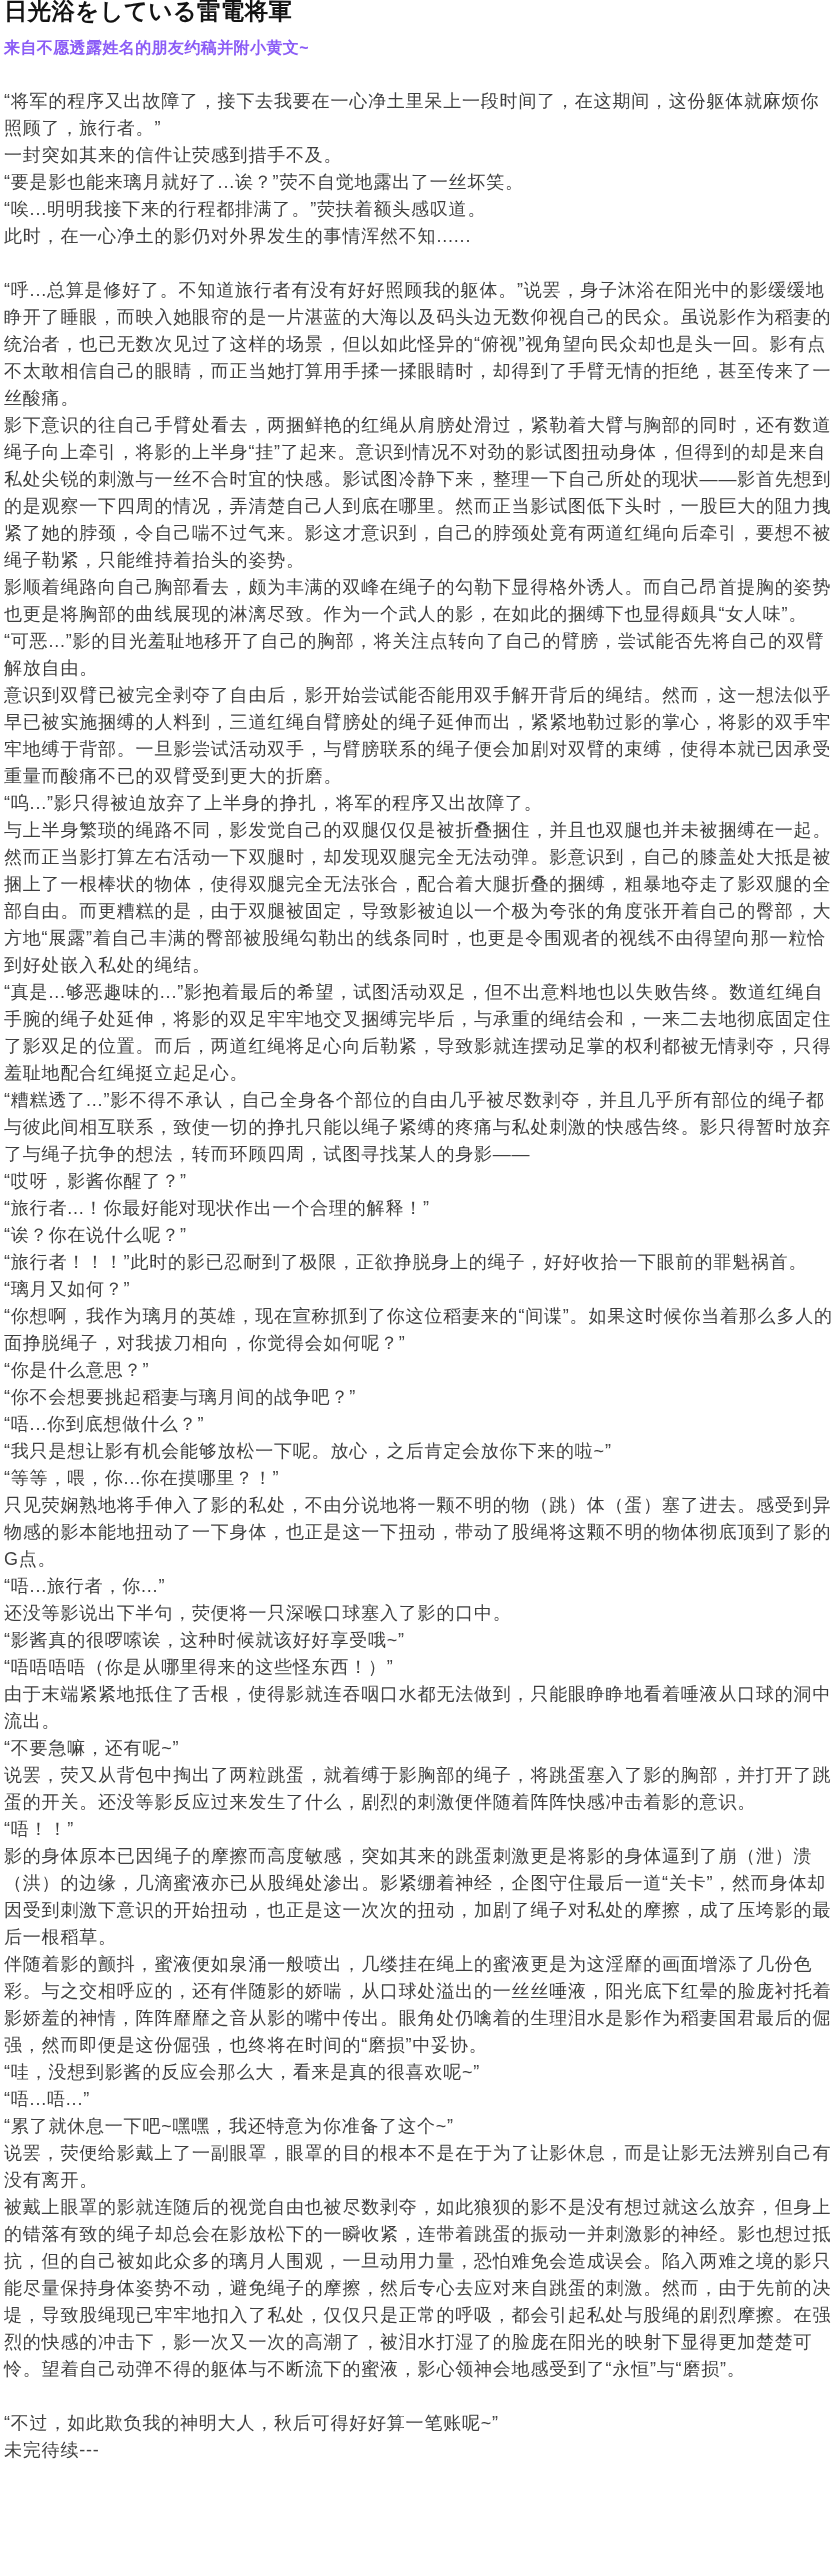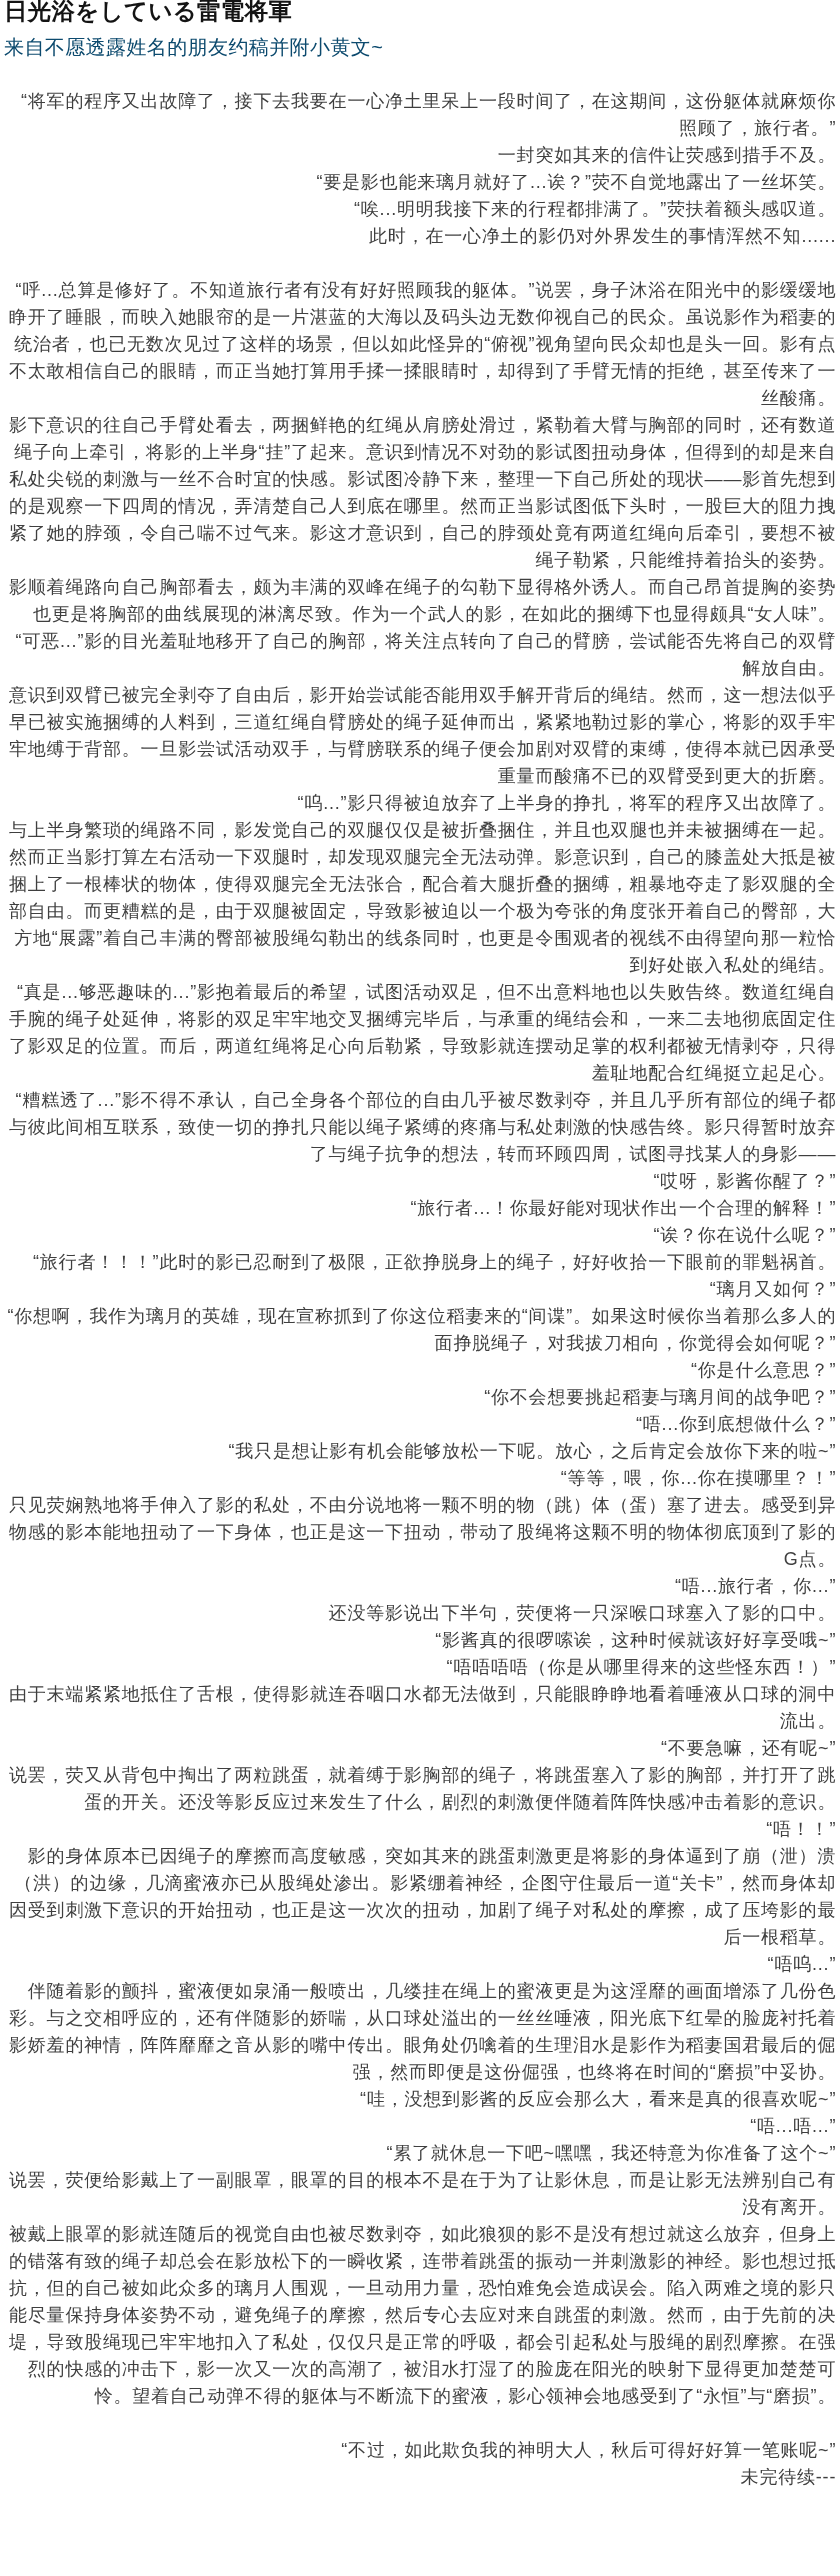--- a/index.html
+++ b/index.html
@@ -20,38 +20,38 @@
   .doc h1 {
     margin: -3.2px 0 0 0;
     font-size: 23.4px;
     line-height: 1.2;
     font-weight: bold;
     color: #141414;
     letter-spacing: 0.4px;
   }
   .subtitle {
     margin: 12px 0 0 0;
-    font-size: 20px;
+    font-size: 16px;
     line-height: 21px;
-    color: #0c4a6e;
+    color: #8b5cf6;
     letter-spacing: 0.4px;
+    font-weight: bold;
   }
   .body-text {
     margin-top: 30px;
     font-size: 18px;
     line-height: 27px;
     color: #3f3f3f;
     letter-spacing: 0.8px;
     text-align: left;
     word-break: break-all;
   }
   .body-text p {
     margin: 0;
     padding: 0;
-    text-align: right;
   }
   .body-text p.blank {
     height: 27px;
   }
 </style>
 </head>
 <body>
 
 <main class="doc">
   <h1>日光浴をしている雷電将軍</h1>
@@ -86,21 +86,20 @@
       <p>只见荧娴熟地将手伸入了影的私处，不由分说地将一颗不明的物（跳）体（蛋）塞了进去。感受到异物感的影本能地扭动了一下身体，也正是这一下扭动，带动了股绳将这颗不明的物体彻底顶到了影的G点。</p>
       <p>“唔...旅行者，你...”</p>
       <p>还没等影说出下半句，荧便将一只深喉口球塞入了影的口中。</p>
       <p>“影酱真的很啰嗦诶，这种时候就该好好享受哦~”</p>
       <p>“唔唔唔唔（你是从哪里得来的这些怪东西！）”</p>
       <p>由于末端紧紧地抵住了舌根，使得影就连吞咽口水都无法做到，只能眼睁睁地看着唾液从口球的洞中流出。</p>
       <p>“不要急嘛，还有呢~”</p>
       <p>说罢，荧又从背包中掏出了两粒跳蛋，就着缚于影胸部的绳子，将跳蛋塞入了影的胸部，并打开了跳蛋的开关。还没等影反应过来发生了什么，剧烈的刺激便伴随着阵阵快感冲击着影的意识。</p>
       <p>“唔！！”</p>
       <p>影的身体原本已因绳子的摩擦而高度敏感，突如其来的跳蛋刺激更是将影的身体逼到了崩（泄）溃（洪）的边缘，几滴蜜液亦已从股绳处渗出。影紧绷着神经，企图守住最后一道“关卡”，然而身体却因受到刺激下意识的开始扭动，也正是这一次次的扭动，加剧了绳子对私处的摩擦，成了压垮影的最后一根稻草。</p>
-      <p>“唔呜...”</p>
       <p>伴随着影的颤抖，蜜液便如泉涌一般喷出，几缕挂在绳上的蜜液更是为这淫靡的画面增添了几份色彩。与之交相呼应的，还有伴随影的娇喘，从口球处溢出的一丝丝唾液，阳光底下红晕的脸庞衬托着影娇羞的神情，阵阵靡靡之音从影的嘴中传出。眼角处仍噙着的生理泪水是影作为稻妻国君最后的倔强，然而即便是这份倔强，也终将在时间的“磨损”中妥协。</p>
       <p>“哇，没想到影酱的反应会那么大，看来是真的很喜欢呢~”</p>
       <p>“唔...唔...”</p>
       <p>“累了就休息一下吧~嘿嘿，我还特意为你准备了这个~”</p>
       <p>说罢，荧便给影戴上了一副眼罩，眼罩的目的根本不是在于为了让影休息，而是让影无法辨别自己有没有离开。</p>
       <p>被戴上眼罩的影就连随后的视觉自由也被尽数剥夺，如此狼狈的影不是没有想过就这么放弃，但身上的错落有致的绳子却总会在影放松下的一瞬收紧，连带着跳蛋的振动一并刺激影的神经。影也想过抵抗，但的自己被如此众多的璃月人围观，一旦动用力量，恐怕难免会造成误会。陷入两难之境的影只能尽量保持身体姿势不动，避免绳子的摩擦，然后专心去应对来自跳蛋的刺激。然而，由于先前的决堤，导致股绳现已牢牢地扣入了私处，仅仅只是正常的呼吸，都会引起私处与股绳的剧烈摩擦。在强烈的快感的冲击下，影一次又一次的高潮了，被泪水打湿了的脸庞在阳光的映射下显得更加楚楚可怜。望着自己动弹不得的躯体与不断流下的蜜液，影心领神会地感受到了“永恒”与“磨损”。</p>
       <p class="blank"></p>
       <p>“不过，如此欺负我的神明大人，秋后可得好好算一笔账呢~”</p>
       <p>未完待续---</p>
     </div>

